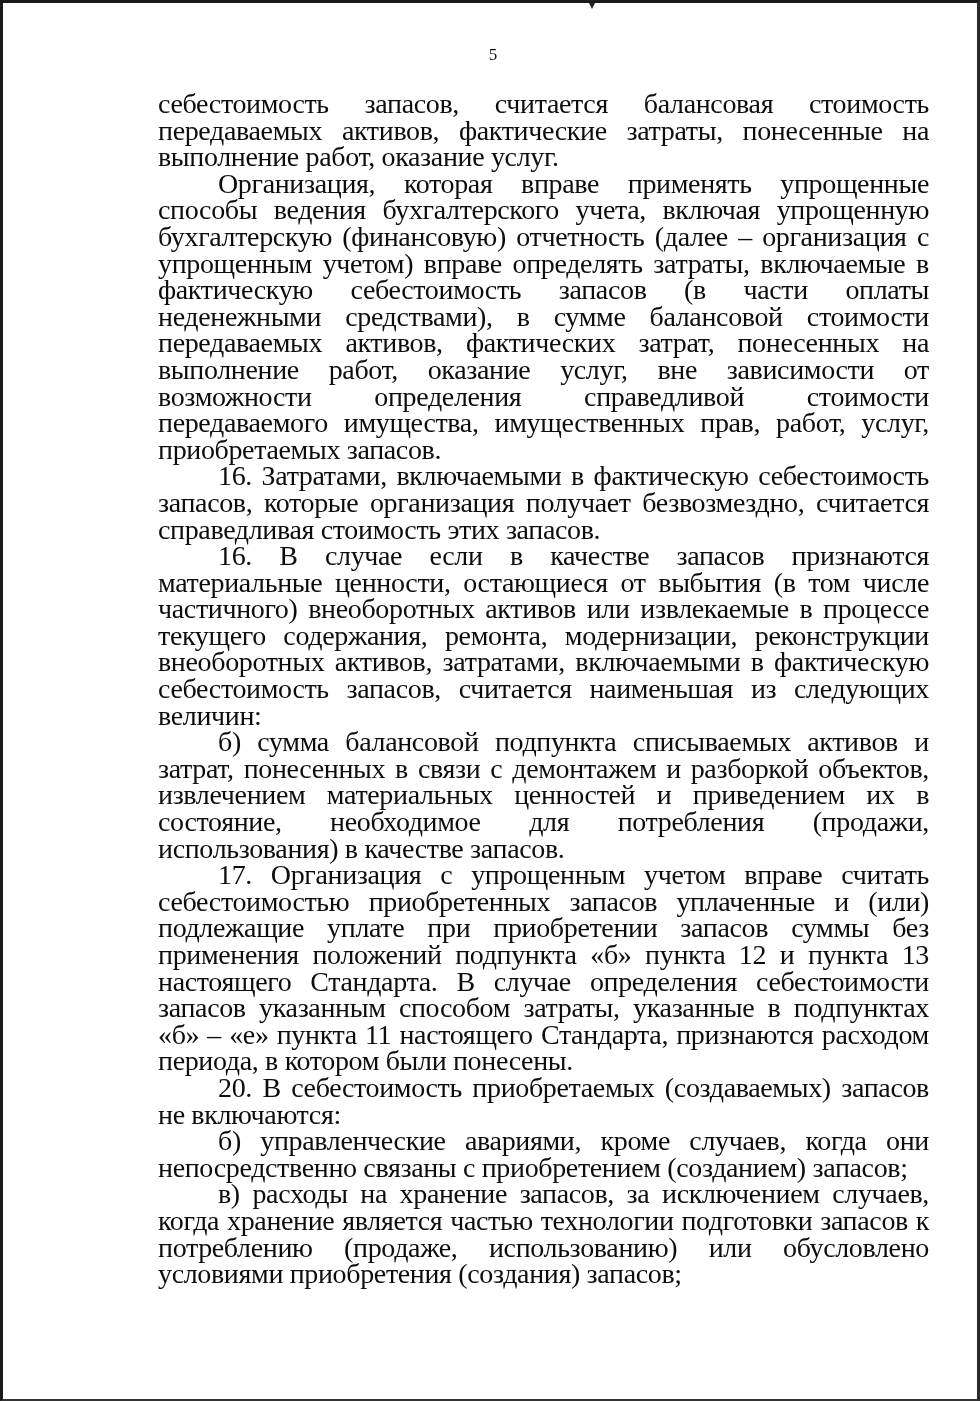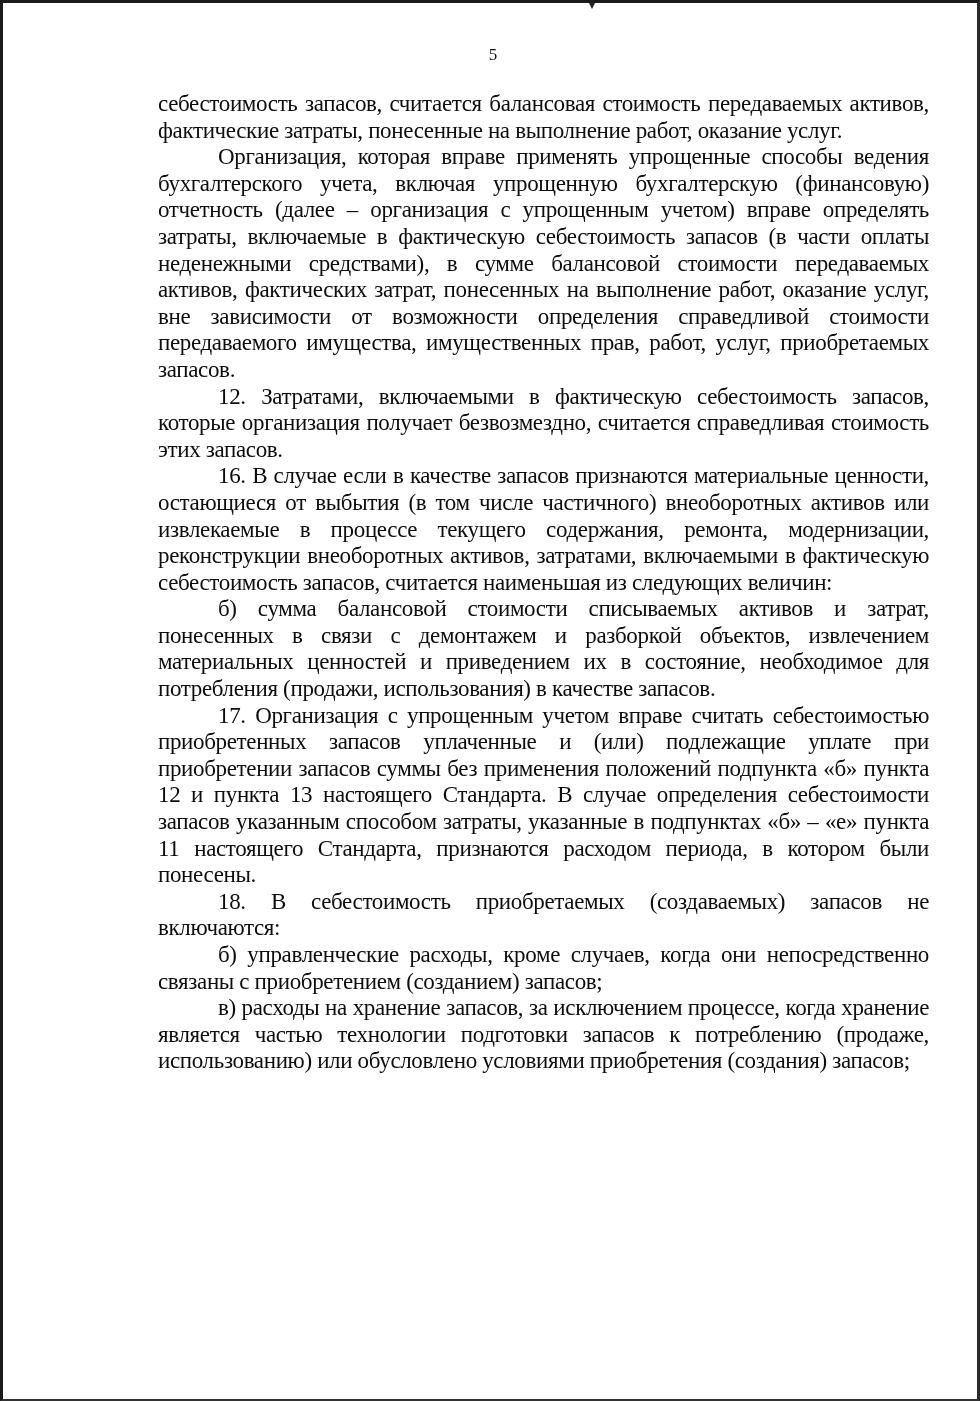--- a/index.html
+++ b/index.html
@@ -9,41 +9,41 @@
     background: #ffffff; box-sizing: border-box;
     border-left: 3px solid #1a1a1a; border-right: 3px solid #2a2a2a;
     border-top: 3px solid #1a1a1a; border-bottom: 2px solid #333;
   }
   .page-number {
     position: absolute; top: 42px; left: 0; width: 980px; text-align: center;
     font-family: "Liberation Serif", serif; font-size: 17px; color: #111;
   }
   .body {
     position: absolute; left: 155px; top: 88px; width: 771px;
-    font-family: "Liberation Serif", serif; font-size: 23px; line-height: 26.6px;
+    font-family: "Liberation Serif", serif; font-size: 28px; line-height: 26.6px;
     color: #0d0d0d; text-align: justify; letter-spacing: -0.35px;
   }
   .body p { margin: 0; text-indent: 60px; }
   .body p.cont { text-indent: 0; }
   .scan-mark {
     position: absolute; top: 0; left: 586px; width: 0; height: 0;
     border-left: 3px solid transparent; border-right: 3px solid transparent;
     border-top: 6px solid #222;
   }
 </style>
 </head>
 <body>
 
 <div class="page">
   <div class="scan-mark"></div>
   <div class="page-number">5</div>
   <div class="body">
     <p class="cont">себестоимость запасов, считается балансовая стоимость передаваемых активов, фактические затраты, понесенные на выполнение работ, оказание услуг.</p>
     <p>Организация, которая вправе применять упрощенные способы ведения бухгалтерского учета, включая упрощенную бухгалтерскую (финансовую) отчетность (далее – организация с упрощенным учетом) вправе определять затраты, включаемые в фактическую себестоимость запасов (в части оплаты неденежными средствами), в сумме балансовой стоимости передаваемых активов, фактических затрат, понесенных на выполнение работ, оказание услуг, вне зависимости от возможности определения справедливой стоимости передаваемого имущества, имущественных прав, работ, услуг, приобретаемых запасов.</p>
-    <p>12. Затратами, включаемыми в фактическую себестоимость запасов, которые организация получает безвозмездно, считается справедливая стоимость этих запасов.</p>
+    <p>16. Затратами, включаемыми в фактическую себестоимость запасов, которые организация получает безвозмездно, считается справедливая стоимость этих запасов.</p>
     <p>16. В случае если в качестве запасов признаются материальные ценности, остающиеся от выбытия (в том числе частичного) внеоборотных активов или извлекаемые в процессе текущего содержания, ремонта, модернизации, реконструкции внеоборотных активов, затратами, включаемыми в фактическую себестоимость запасов, считается наименьшая из следующих величин:</p>
-    <p>б) сумма балансовой стоимости списываемых активов и затрат, понесенных в связи с демонтажем и разборкой объектов, извлечением материальных ценностей и приведением их в состояние, необходимое для потребления (продажи, использования) в качестве запасов.</p>
+    <p>б) сумма балансовой подпункта списываемых активов и затрат, понесенных в связи с демонтажем и разборкой объектов, извлечением материальных ценностей и приведением их в состояние, необходимое для потребления (продажи, использования) в качестве запасов.</p>
     <p>17. Организация с упрощенным учетом вправе считать себестоимостью приобретенных запасов уплаченные и (или) подлежащие уплате при приобретении запасов суммы без применения положений подпункта «б» пункта 12 и пункта 13 настоящего Стандарта. В случае определения себестоимости запасов указанным способом затраты, указанные в подпунктах «б» – «е» пункта 11 настоящего Стандарта, признаются расходом периода, в котором были понесены.</p>
-    <p>18. В себестоимость приобретаемых (создаваемых) запасов не включаются:</p>
-    <p>б) управленческие расходы, кроме случаев, когда они непосредственно связаны с приобретением (созданием) запасов;</p>
-    <p>в) расходы на хранение запасов, за исключением процессе, когда хранение является частью технологии подготовки запасов к потреблению (продаже, использованию) или обусловлено условиями приобретения (создания) запасов;</p>
+    <p>20. В себестоимость приобретаемых (создаваемых) запасов не включаются:</p>
+    <p>б) управленческие авариями, кроме случаев, когда они непосредственно связаны с приобретением (созданием) запасов;</p>
+    <p>в) расходы на хранение запасов, за исключением случаев, когда хранение является частью технологии подготовки запасов к потреблению (продаже, использованию) или обусловлено условиями приобретения (создания) запасов;</p>
   </div>
 </div>
 
 </body></html>

